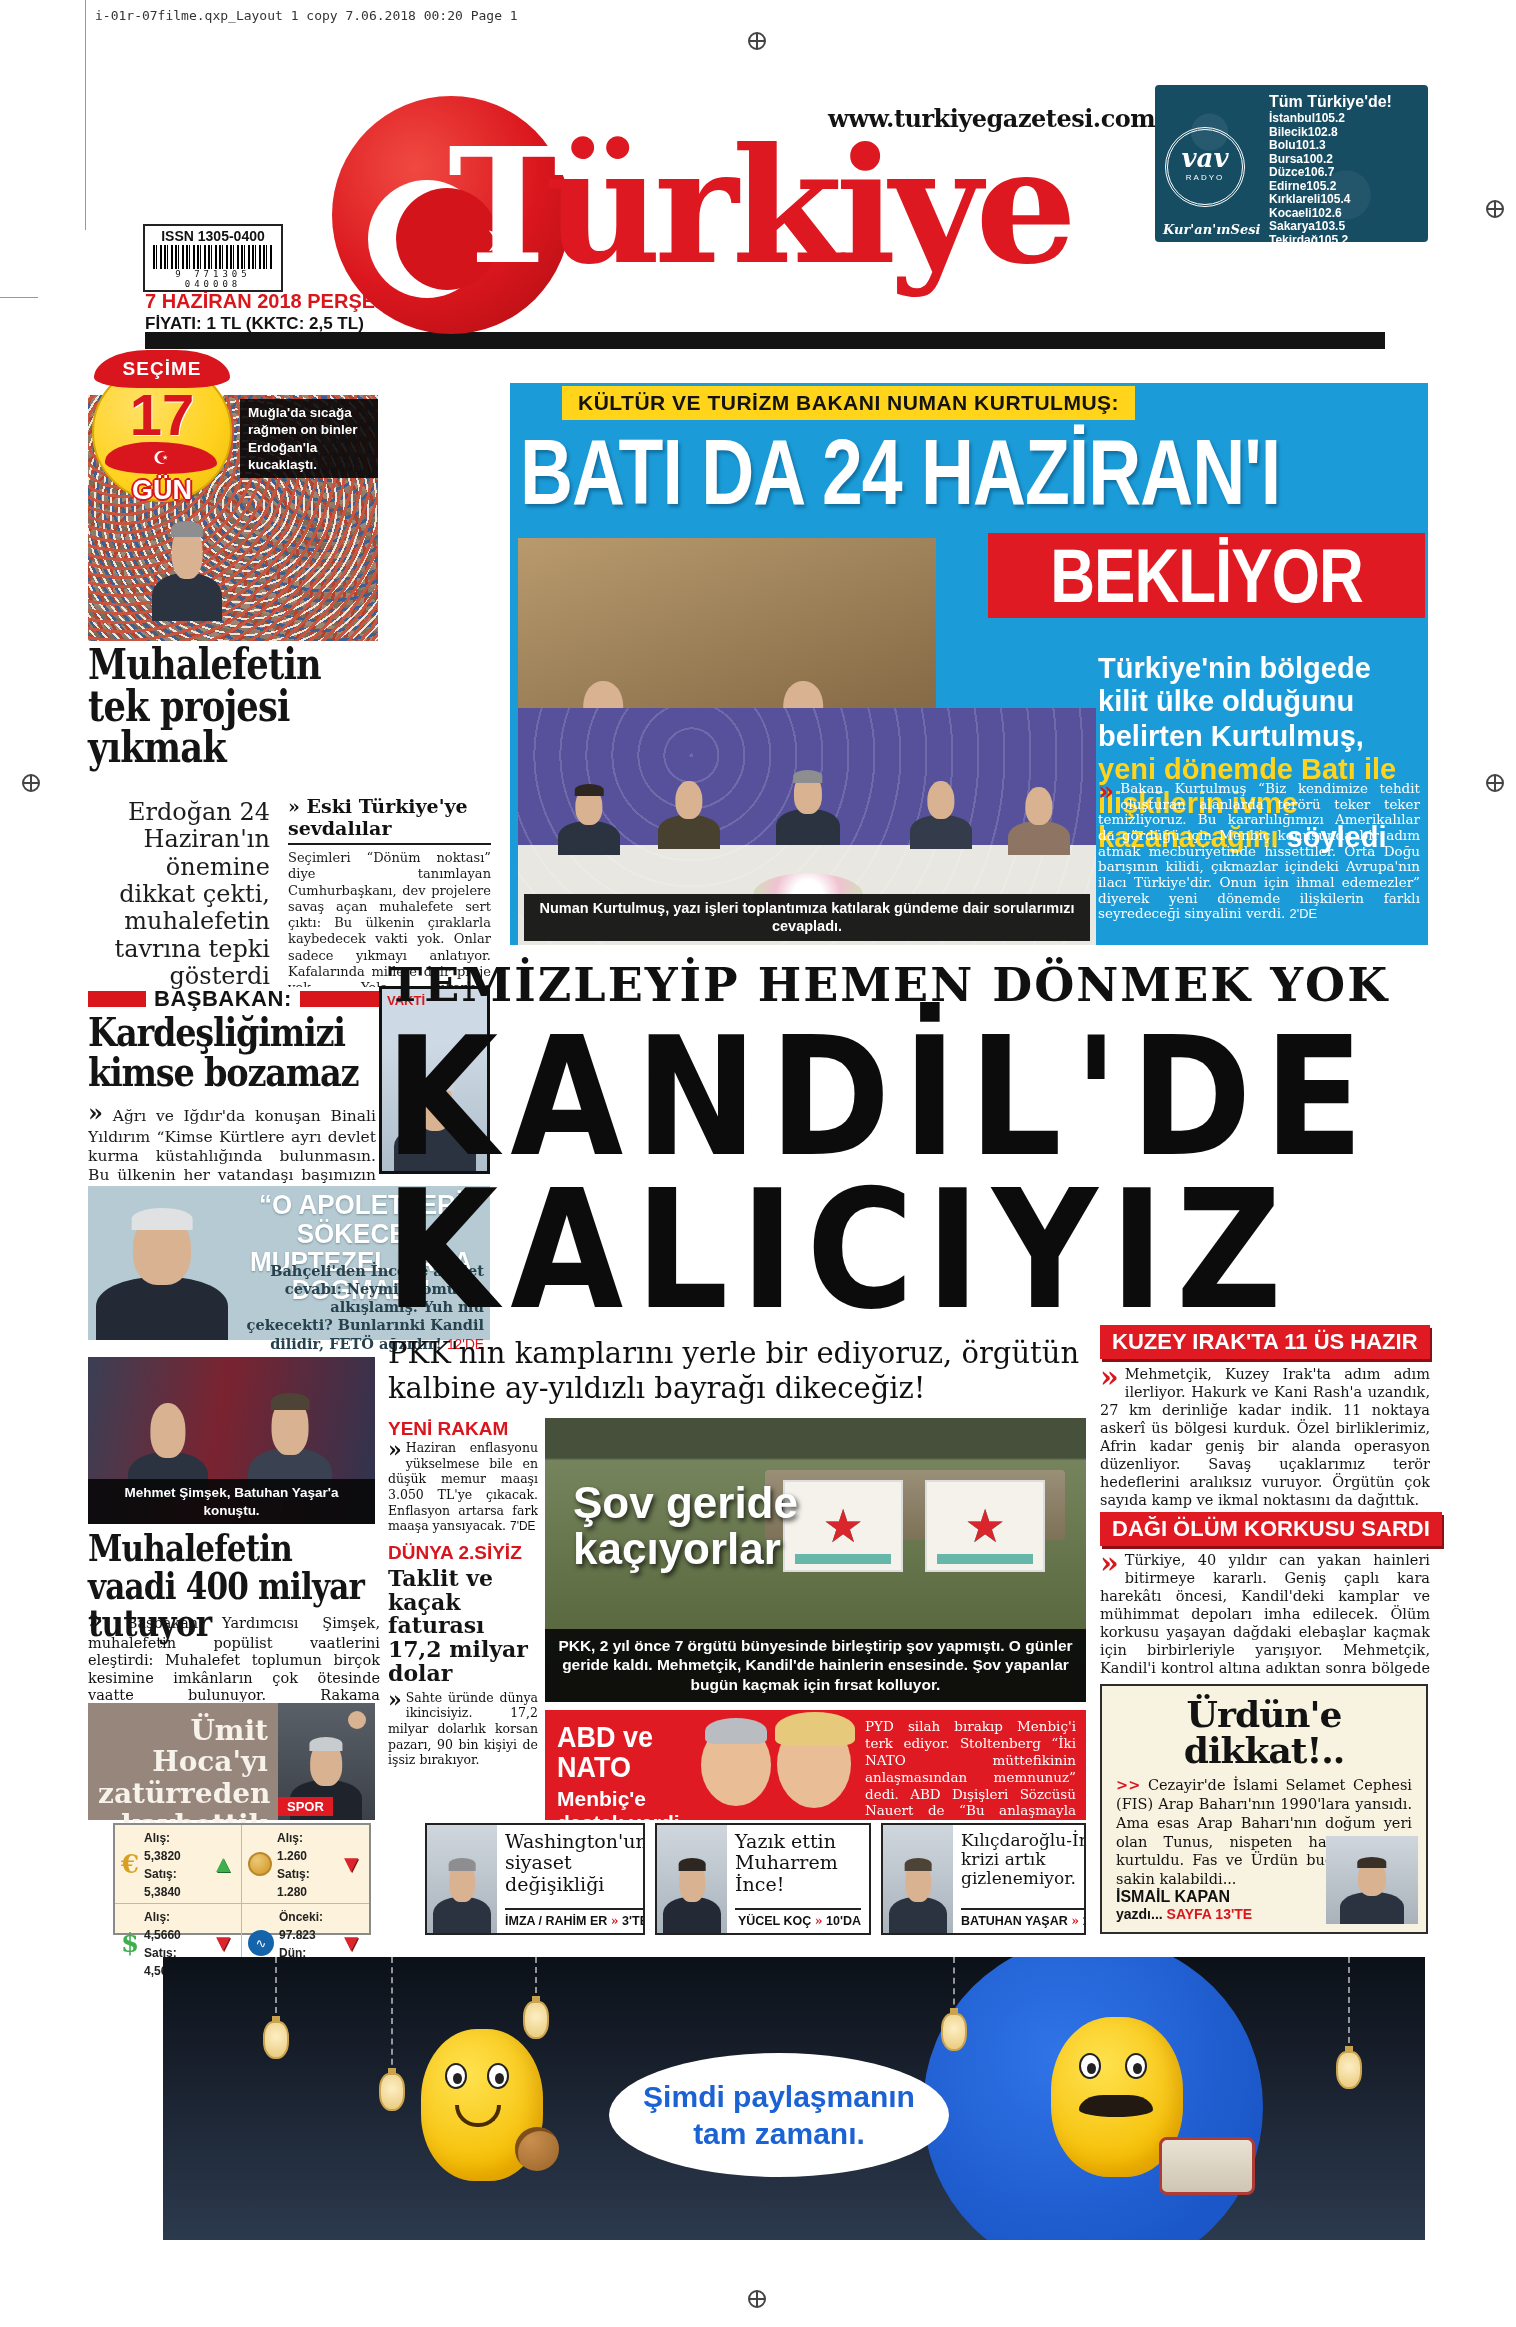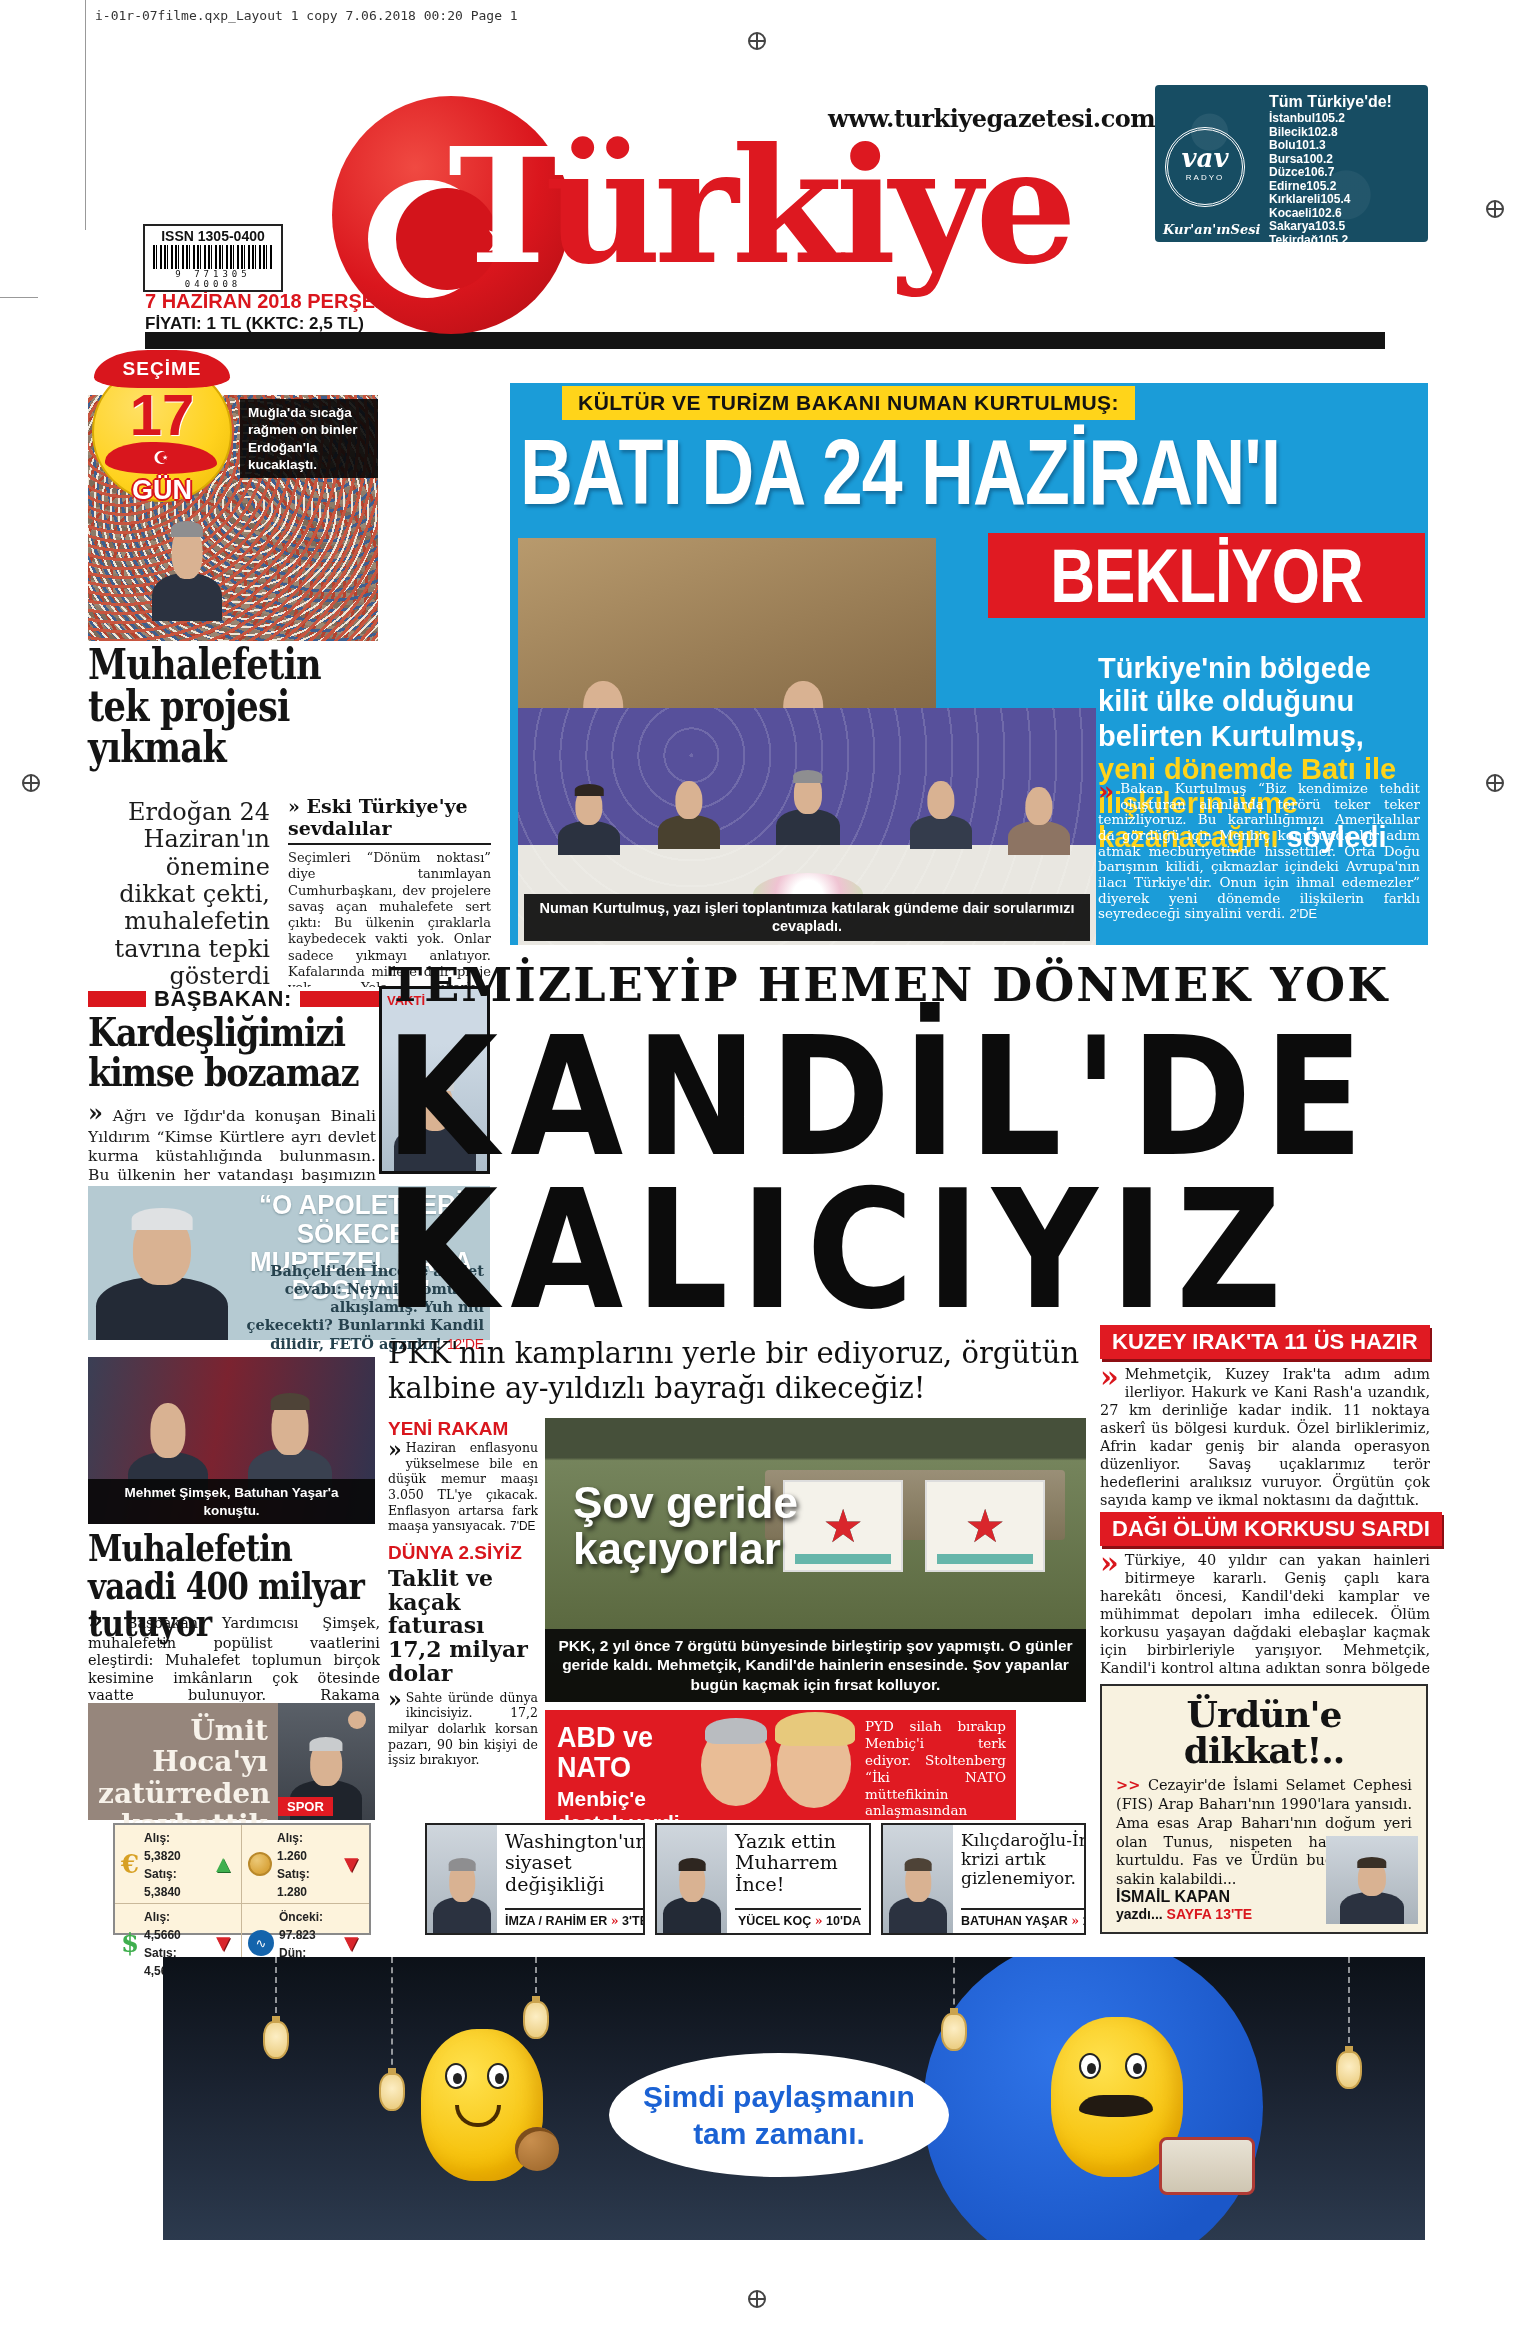--- a/index.html
+++ b/index.html
@@ -422,21 +422,21 @@
     <div class="poster" style="left:380px;top:62px;width:120px;height:92px">
         <span class="st">★</span>
       </div>
     <div class="shout" style="left:28px;top:62px">
       <div>Şov geride</div>
       <div>kaçıyorlar</div>
     </div>
     <div class="caption-bar" style="left:0;right:0;bottom:0;text-align:center;font-size:15.5px;padding:7px 10px">PKK, 2 yıl önce 7 örgütü bünyesinde birleştirip şov yapmıştı. O günler geride kaldı. Mehmetçik, Kandil'de hainlerin ensesinde. Şov yapanlar bugün kaçmak için fırsat kolluyor.</div>
   </div>
 
-  <div class="abs nato" style="left:545px;top:1710px;width:471px;height:110px">
+  <div class="abs nato" style="left:545px;top:1710px;width:541px;height:110px">
     <div style="width:150px;padding:12px 0 0 12px">
       <div class="nato-h1">ABD ve NATO</div>
       <div class="nato-h2" style="margin-top:8px">Menbiç'e</div>
       <div class="nato-h2">destek verdi</div>
     </div>
     <div style="width:160px;position:relative">
       <div class="headc" style="left:6px;top:14px;width:70px;height:82px"></div>
       <div class="hairc" style="left:10px;top:8px;width:62px;height:26px;background:#b9bcc0"></div>
       <div class="headc" style="left:82px;top:10px;width:74px;height:88px"></div>
       <div class="hairc" style="left:80px;top:2px;width:80px;height:34px;background:#e7c97c"></div>

